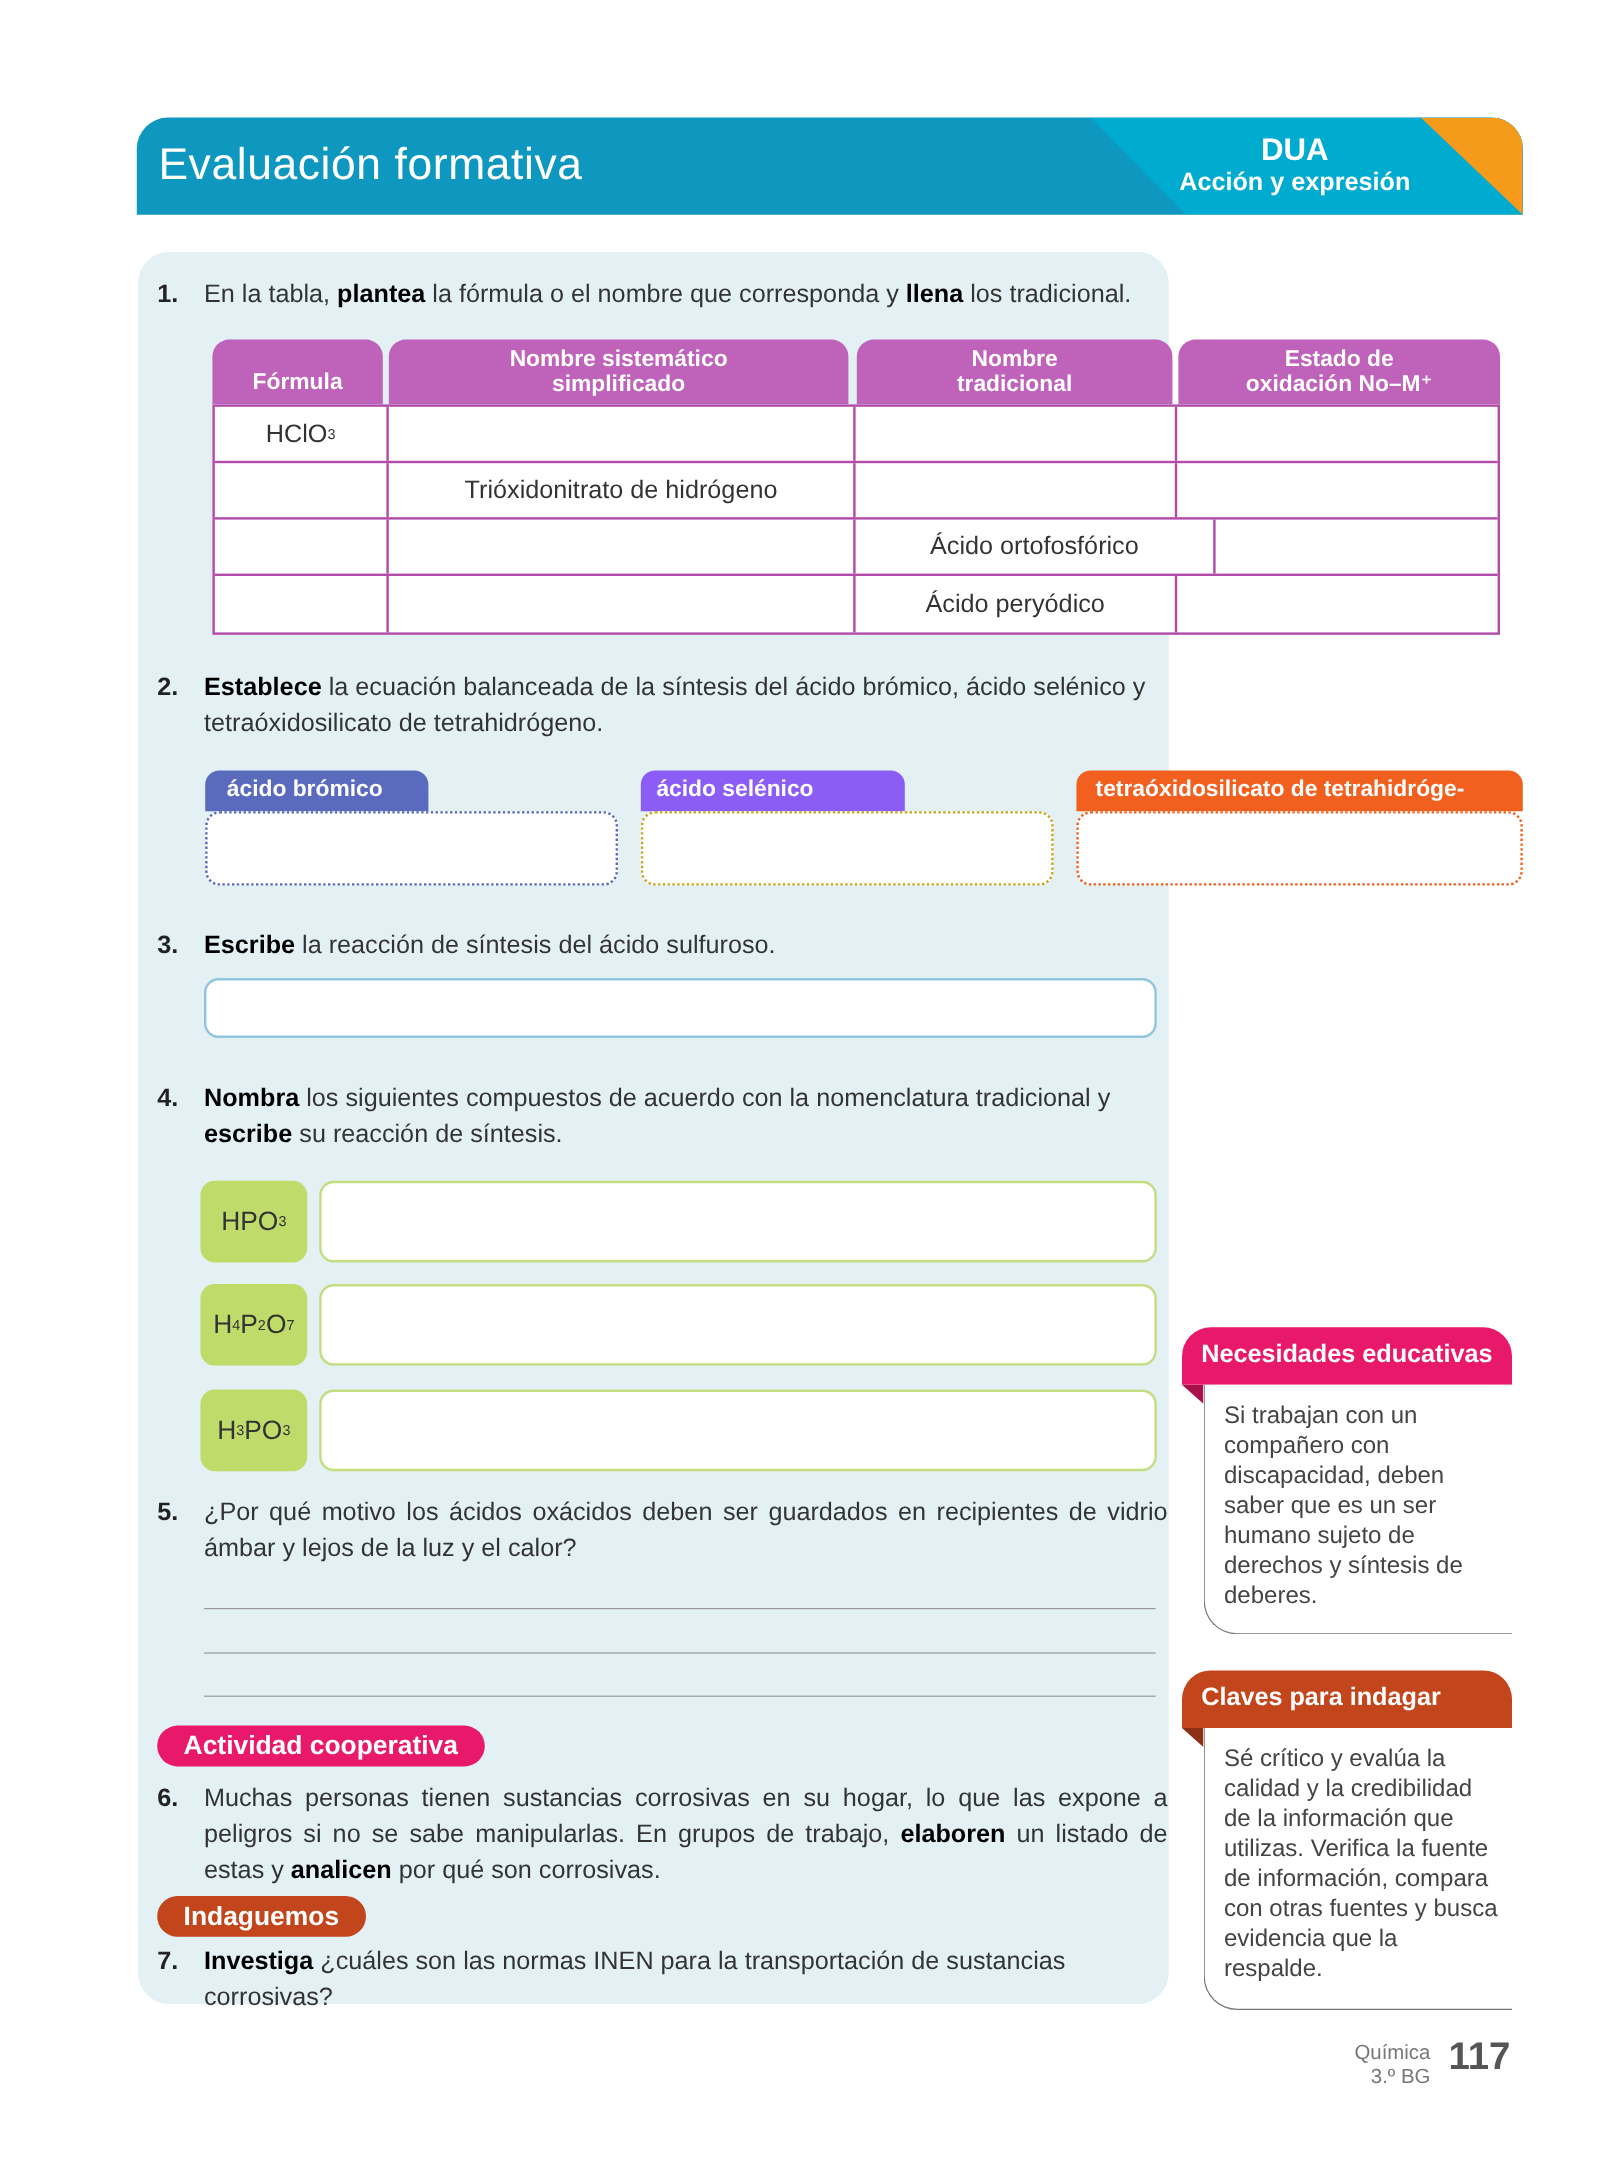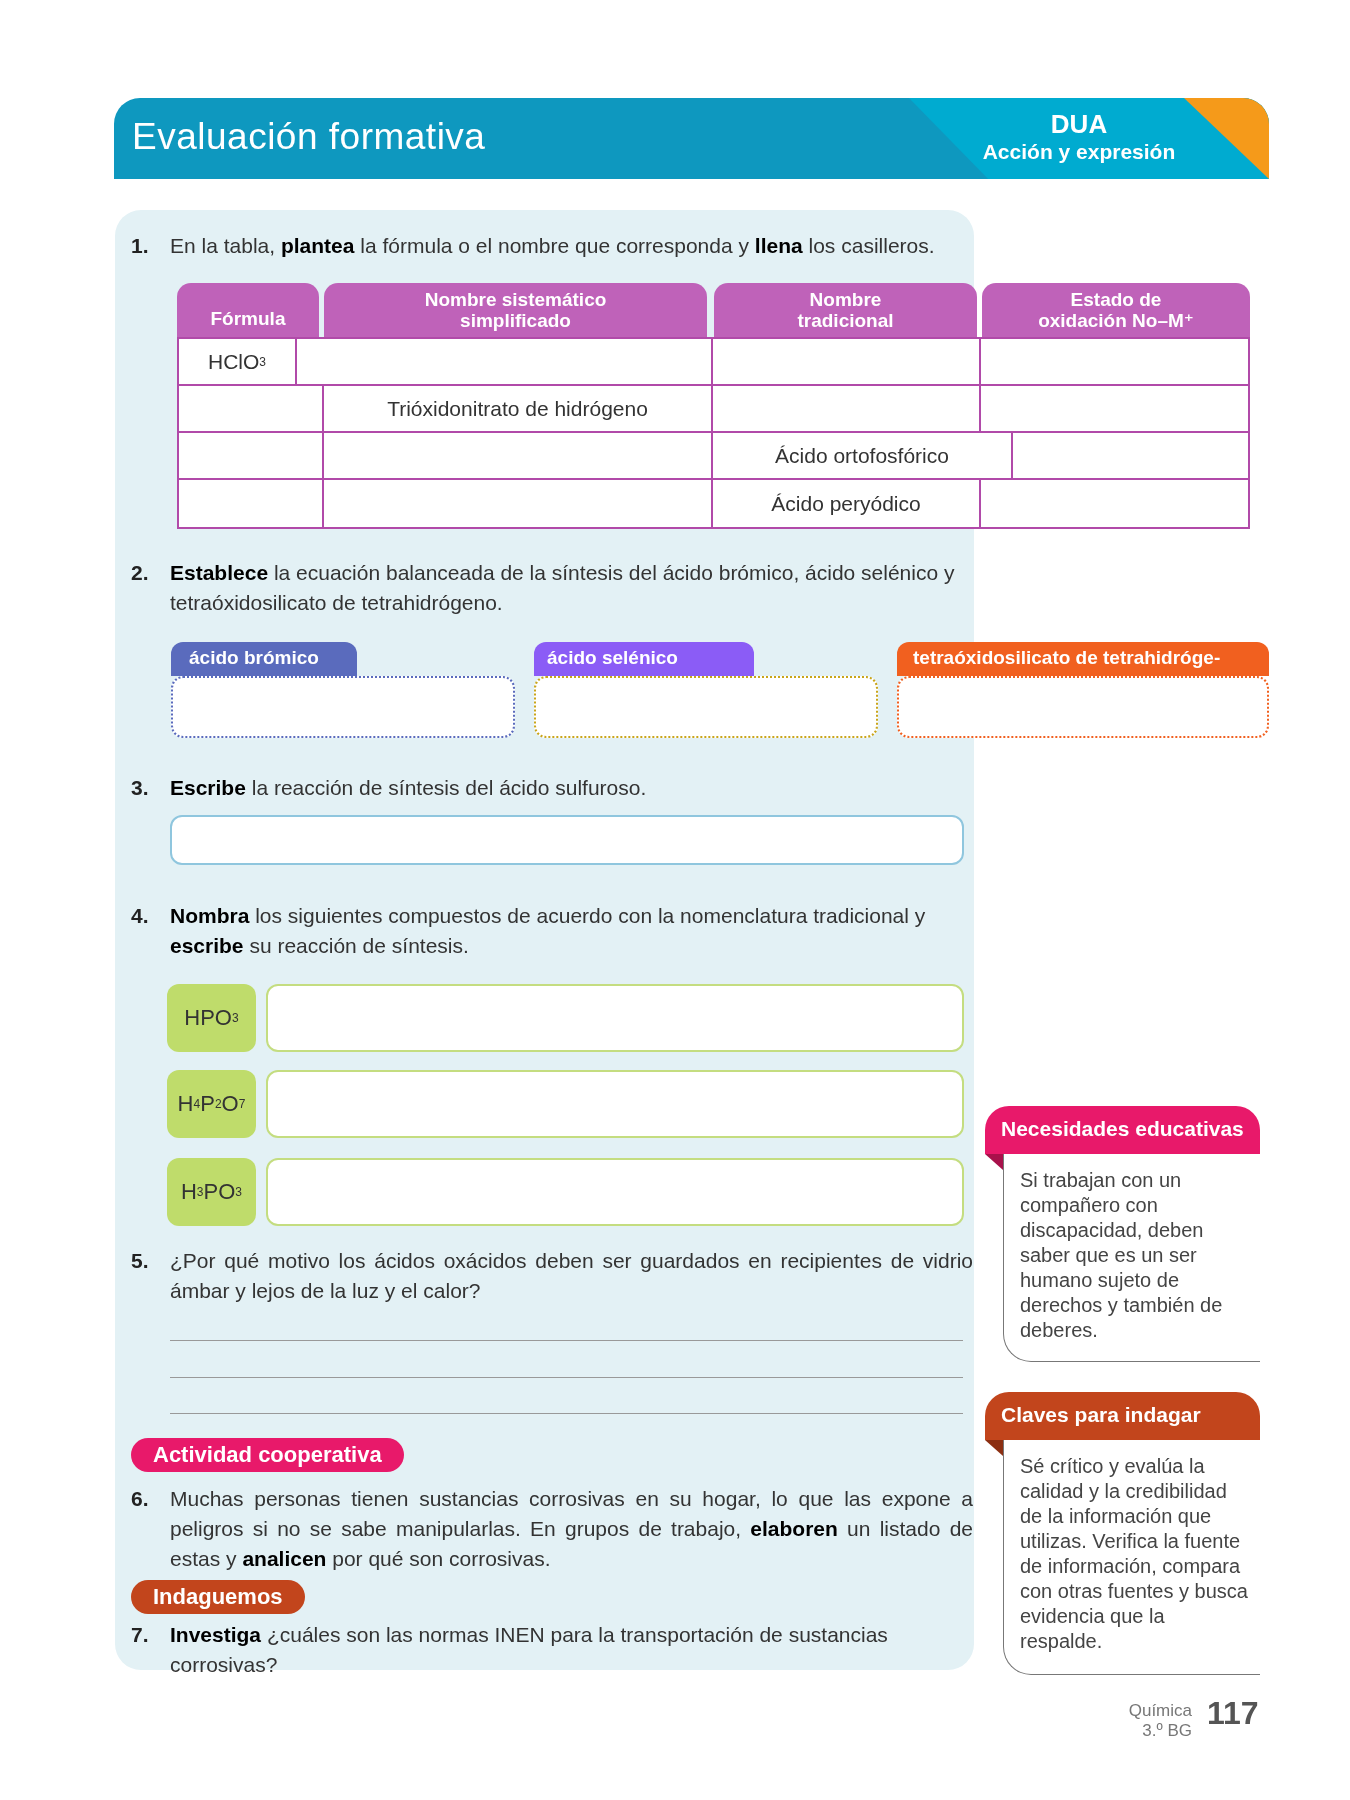--- a/index.html
+++ b/index.html
@@ -127,21 +127,21 @@
   <div class="banner-corner"></div>
   <div class="banner-title">Evaluación formativa</div>
   <div class="banner-dua">DUA</div>
   <div class="banner-sub">Acción y expresión</div>
 </div>
 
 <div class="panel"></div>
 
 <div class="q" style="top:231px; width:840px;">
   <span class="num">1.</span>
-  <span class="txt"><span>En la tabla, </span><b>plantea</b><span> la fórmula o el nombre que corresponda y </span><b>llena</b><span> los casilleros.</span></span>
+  <span class="txt"><span>En la tabla, </span><b>plantea</b><span> la fórmula o el nombre que corresponda y </span><b>llena</b><span> los tradicional.</span></span>
 </div>
 
 <div class="tbl">
   <div class="tbl-head">
     <div class="th single" style="left:0; width:142px;">
         <span>Fórmula</span>
       </div>
     <div class="th" style="left:147px; width:383px; flex-direction:column; align-items:center; justify-content:flex-end;">
         <span>Nombre sistemático</span>
         <span>simplificado</span>
@@ -150,21 +150,21 @@
         <span>Nombre</span>
         <span>tradicional</span>
       </div>
     <div class="th" style="left:805px; width:268px; flex-direction:column; align-items:center; justify-content:flex-end;">
         <span>Estado de</span>
         <span>oxidación No–M⁺</span>
       </div>
   </div>
   <div class="tbl-body">
     <div class="tr">
-      <div class="td" style="left:0; width:118px;">
+      <div class="td" style="left:0; width:145px;">
           <span>HClO</span>
           <sub>3</sub>
         </div>
       <div class="td" style="left:145px; width:389px;"></div>
       <div class="td" style="left:534px; width:268px;"></div>
       <div class="td last" style="left:802px; width:267px;"></div>
     </div>
     <div class="tr">
       <div class="td" style="left:0; width:145px;">
           <span></span>
@@ -257,21 +257,21 @@
 
 <div class="pill" style="left:131px; top:1580px; background:#c2451c;">Indaguemos</div>
 <div class="q" style="top:1620px; width:850px;">
   <span class="num">7.</span>
   <span class="txt"><b>Investiga</b><span> ¿cuáles son las normas INEN para la transportación de sustancias corrosivas?</span></span>
 </div>
 
 <div class="side-card" style="top:1106px;">
   <div class="side-head" style="background:#e8196a;">Necesidades educativas</div>
   <div class="side-notch" style="background:#a8114b;"></div>
-  <div class="side-body">Si trabajan con un compañero con discapacidad, deben saber que es un ser humano sujeto de derechos y también de deberes.</div>
+  <div class="side-body">Si trabajan con un compañero con discapacidad, deben saber que es un ser humano sujeto de derechos y síntesis de deberes.</div>
 </div>
 
 <div class="side-card" style="top:1392px;">
   <div class="side-head" style="background:#c2451c;">Claves para indagar</div>
   <div class="side-notch" style="background:#8c2f12;"></div>
   <div class="side-body" style="padding-bottom:20px;">Sé crítico y evalúa la calidad y la credibilidad de la información que utilizas. Verifica la fuente de información, compara con otras fuentes y busca evidencia que la respalde.</div>
 </div>
 
 <div class="footer-subject">
   <div>Química</div>

